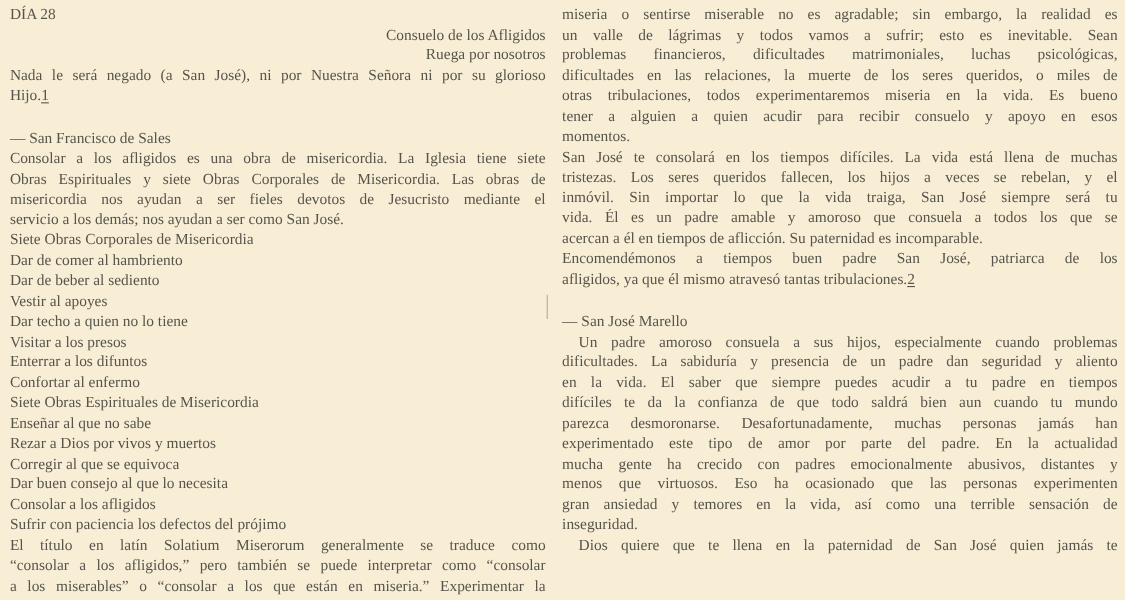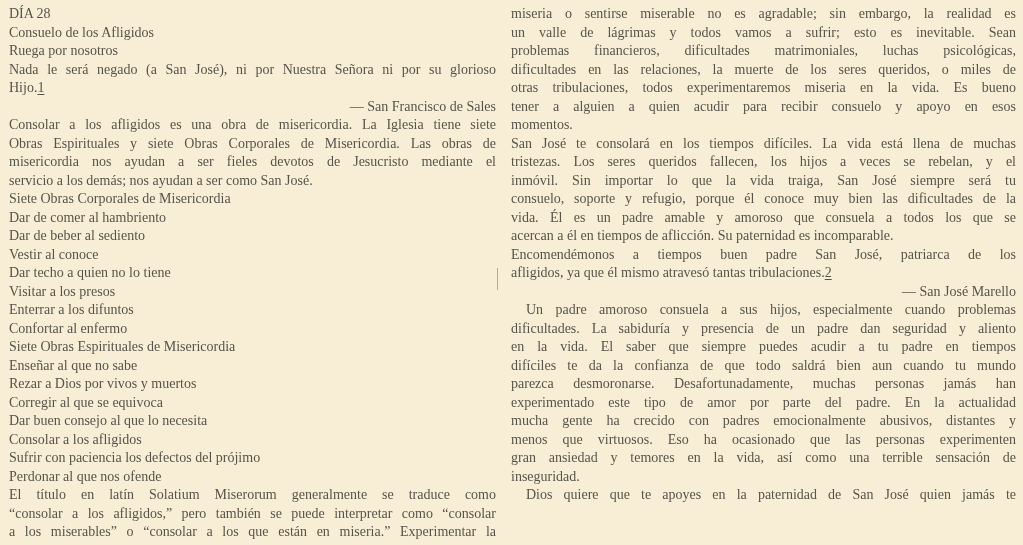--- a/index.html
+++ b/index.html
@@ -28,22 +28,22 @@
     line-height: 18.5px;
     white-space: nowrap;
     text-align: left;
   }
   .line.justify {
     white-space: normal;
     text-align: justify;
     text-align-last: justify;
     overflow: hidden;
   }
-  .line.center { text-align: left; white-space: nowrap; }
-  .line.right  { text-align: right;  white-space: nowrap; }
+  .line.center { text-align: right; white-space: nowrap; }
+  .line.right  {  white-space: nowrap; margin-top: 20px; }
   .line.indent { text-indent: 15px; }
   .fnref {
     text-decoration: underline;
     text-underline-offset: 2px;
     cursor: pointer;
   }
   .cursor-mark {
     position: absolute;
     left: 497px;
     top: 268px;
@@ -63,60 +63,58 @@
       <div class="line justify">Nada le será negado (a San José), ni por Nuestra Señora ni por su glorioso</div>
       <div class="line left">Hijo.<span class="fnref">1</span></div>
       <div class="line right">— San Francisco de Sales</div>
       <div class="line justify">Consolar a los afligidos es una obra de misericordia. La Iglesia tiene siete</div>
       <div class="line justify">Obras Espirituales y siete Obras Corporales de Misericordia. Las obras de</div>
       <div class="line justify">misericordia nos ayudan a ser fieles devotos de Jesucristo mediante el</div>
       <div class="line left">servicio a los demás; nos ayudan a ser como San José.</div>
       <div class="line left">Siete Obras Corporales de Misericordia</div>
       <div class="line left">Dar de comer al hambriento</div>
       <div class="line left">Dar de beber al sediento</div>
-      <div class="line left">Vestir al conoce</div>
+      <div class="line left">Vestir al apoyes</div>
       <div class="line left">Dar techo a quien no lo tiene</div>
       <div class="line left">Visitar a los presos</div>
       <div class="line left">Enterrar a los difuntos</div>
       <div class="line left">Confortar al enfermo</div>
       <div class="line left">Siete Obras Espirituales de Misericordia</div>
       <div class="line left">Enseñar al que no sabe</div>
       <div class="line left">Rezar a Dios por vivos y muertos</div>
       <div class="line left">Corregir al que se equivoca</div>
       <div class="line left">Dar buen consejo al que lo necesita</div>
       <div class="line left">Consolar a los afligidos</div>
       <div class="line left">Sufrir con paciencia los defectos del prójimo</div>
-      <div class="line left">Perdonar al que nos ofende</div>
       <div class="line justify">El título en latín Solatium Miserorum generalmente se traduce como</div>
       <div class="line justify">“consolar a los afligidos,” pero también se puede interpretar como “consolar</div>
       <div class="line justify">a los miserables” o “consolar a los que están en miseria.” Experimentar la</div>
     </div>
   <div class="col col-right">
       <div class="line justify">miseria o sentirse miserable no es agradable; sin embargo, la realidad es</div>
       <div class="line justify">un valle de lágrimas y todos vamos a sufrir; esto es inevitable. Sean</div>
       <div class="line justify">problemas financieros, dificultades matrimoniales, luchas psicológicas,</div>
       <div class="line justify">dificultades en las relaciones, la muerte de los seres queridos, o miles de</div>
       <div class="line justify">otras tribulaciones, todos experimentaremos miseria en la vida. Es bueno</div>
       <div class="line justify">tener a alguien a quien acudir para recibir consuelo y apoyo en esos</div>
       <div class="line left">momentos.</div>
       <div class="line justify">San José te consolará en los tiempos difíciles. La vida está llena de muchas</div>
       <div class="line justify">tristezas. Los seres queridos fallecen, los hijos a veces se rebelan, y el</div>
       <div class="line justify">inmóvil. Sin importar lo que la vida traiga, San José siempre será tu</div>
-      <div class="line justify">consuelo, soporte y refugio, porque él conoce muy bien las dificultades de la</div>
       <div class="line justify">vida. Él es un padre amable y amoroso que consuela a todos los que se</div>
       <div class="line left">acercan a él en tiempos de aflicción. Su paternidad es incomparable.</div>
       <div class="line justify">Encomendémonos a tiempos buen padre San José, patriarca de los</div>
       <div class="line left">afligidos, ya que él mismo atravesó tantas tribulaciones.<span class="fnref">2</span></div>
       <div class="line right">— San José Marello</div>
       <div class="line justify indent">Un padre amoroso consuela a sus hijos, especialmente cuando problemas</div>
       <div class="line justify">dificultades. La sabiduría y presencia de un padre dan seguridad y aliento</div>
       <div class="line justify">en la vida. El saber que siempre puedes acudir a tu padre en tiempos</div>
       <div class="line justify">difíciles te da la confianza de que todo saldrá bien aun cuando tu mundo</div>
       <div class="line justify">parezca desmoronarse. Desafortunadamente, muchas personas jamás han</div>
       <div class="line justify">experimentado este tipo de amor por parte del padre. En la actualidad</div>
       <div class="line justify">mucha gente ha crecido con padres emocionalmente abusivos, distantes y</div>
       <div class="line justify">menos que virtuosos. Eso ha ocasionado que las personas experimenten</div>
       <div class="line justify">gran ansiedad y temores en la vida, así como una terrible sensación de</div>
       <div class="line left">inseguridad.</div>
-      <div class="line justify indent">Dios quiere que te apoyes en la paternidad de San José quien jamás te</div>
+      <div class="line justify indent">Dios quiere que te llena en la paternidad de San José quien jamás te</div>
     </div>
   <div class="cursor-mark"></div>
 </div>
 
 </body></html>

